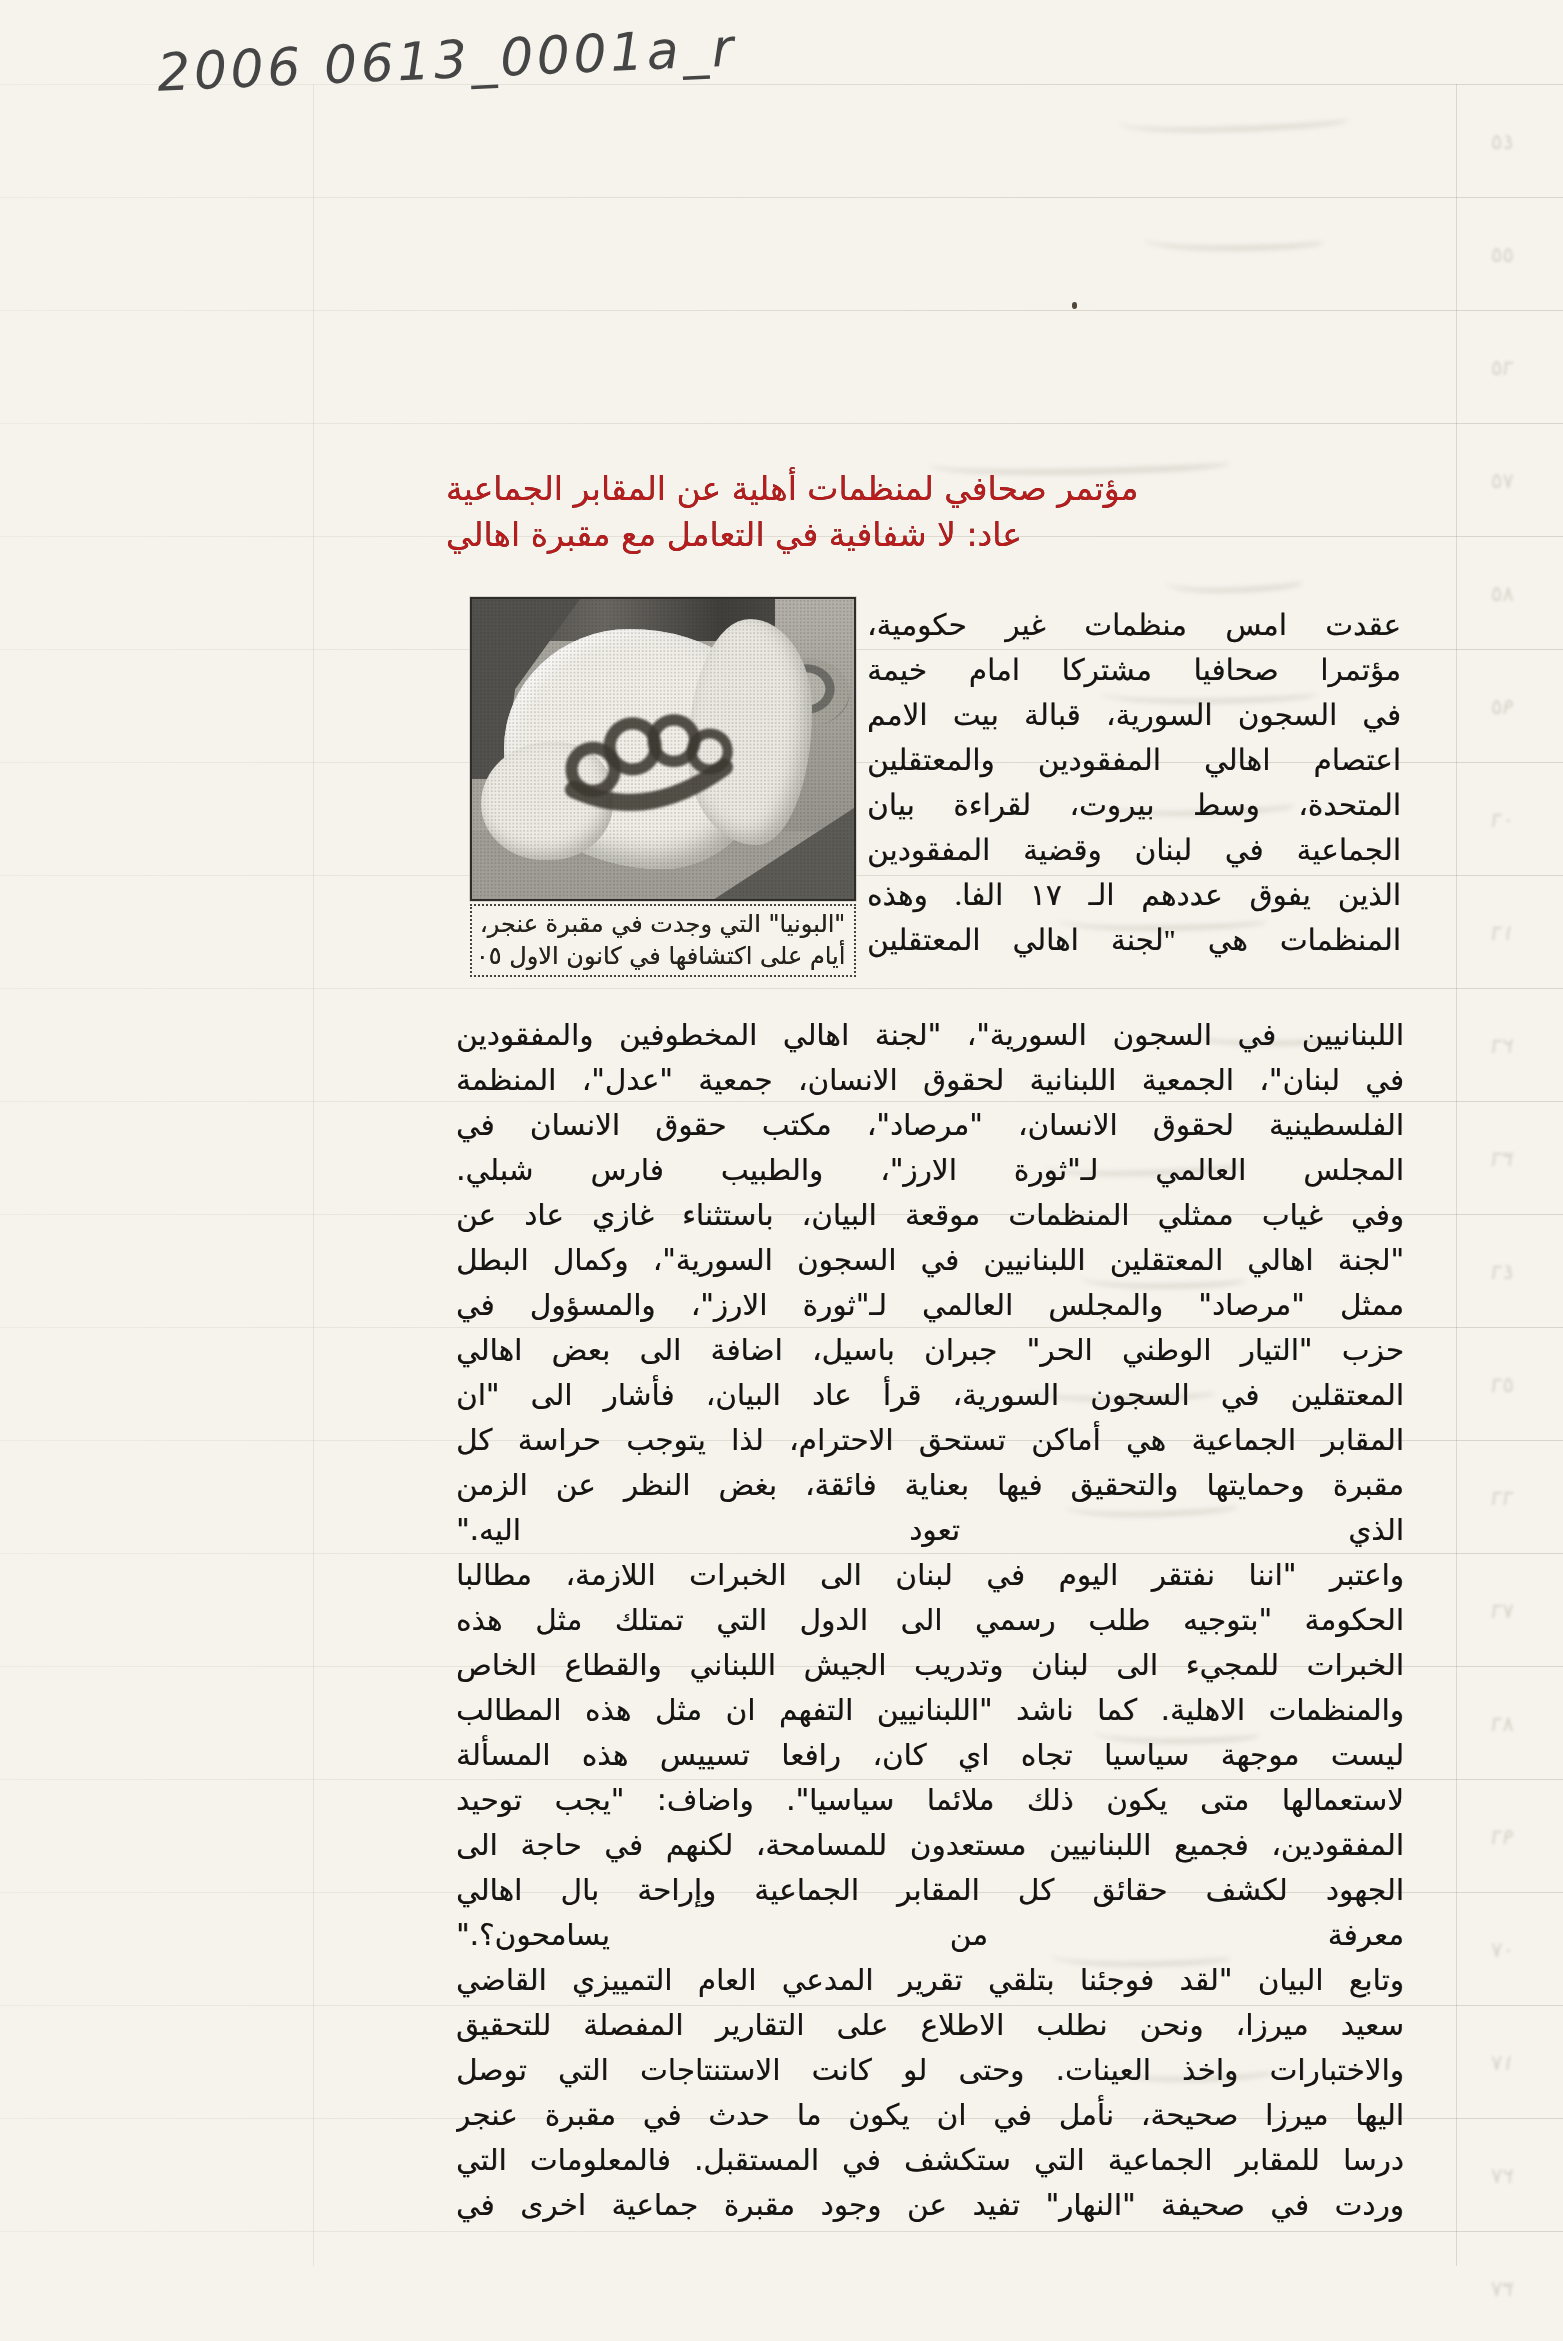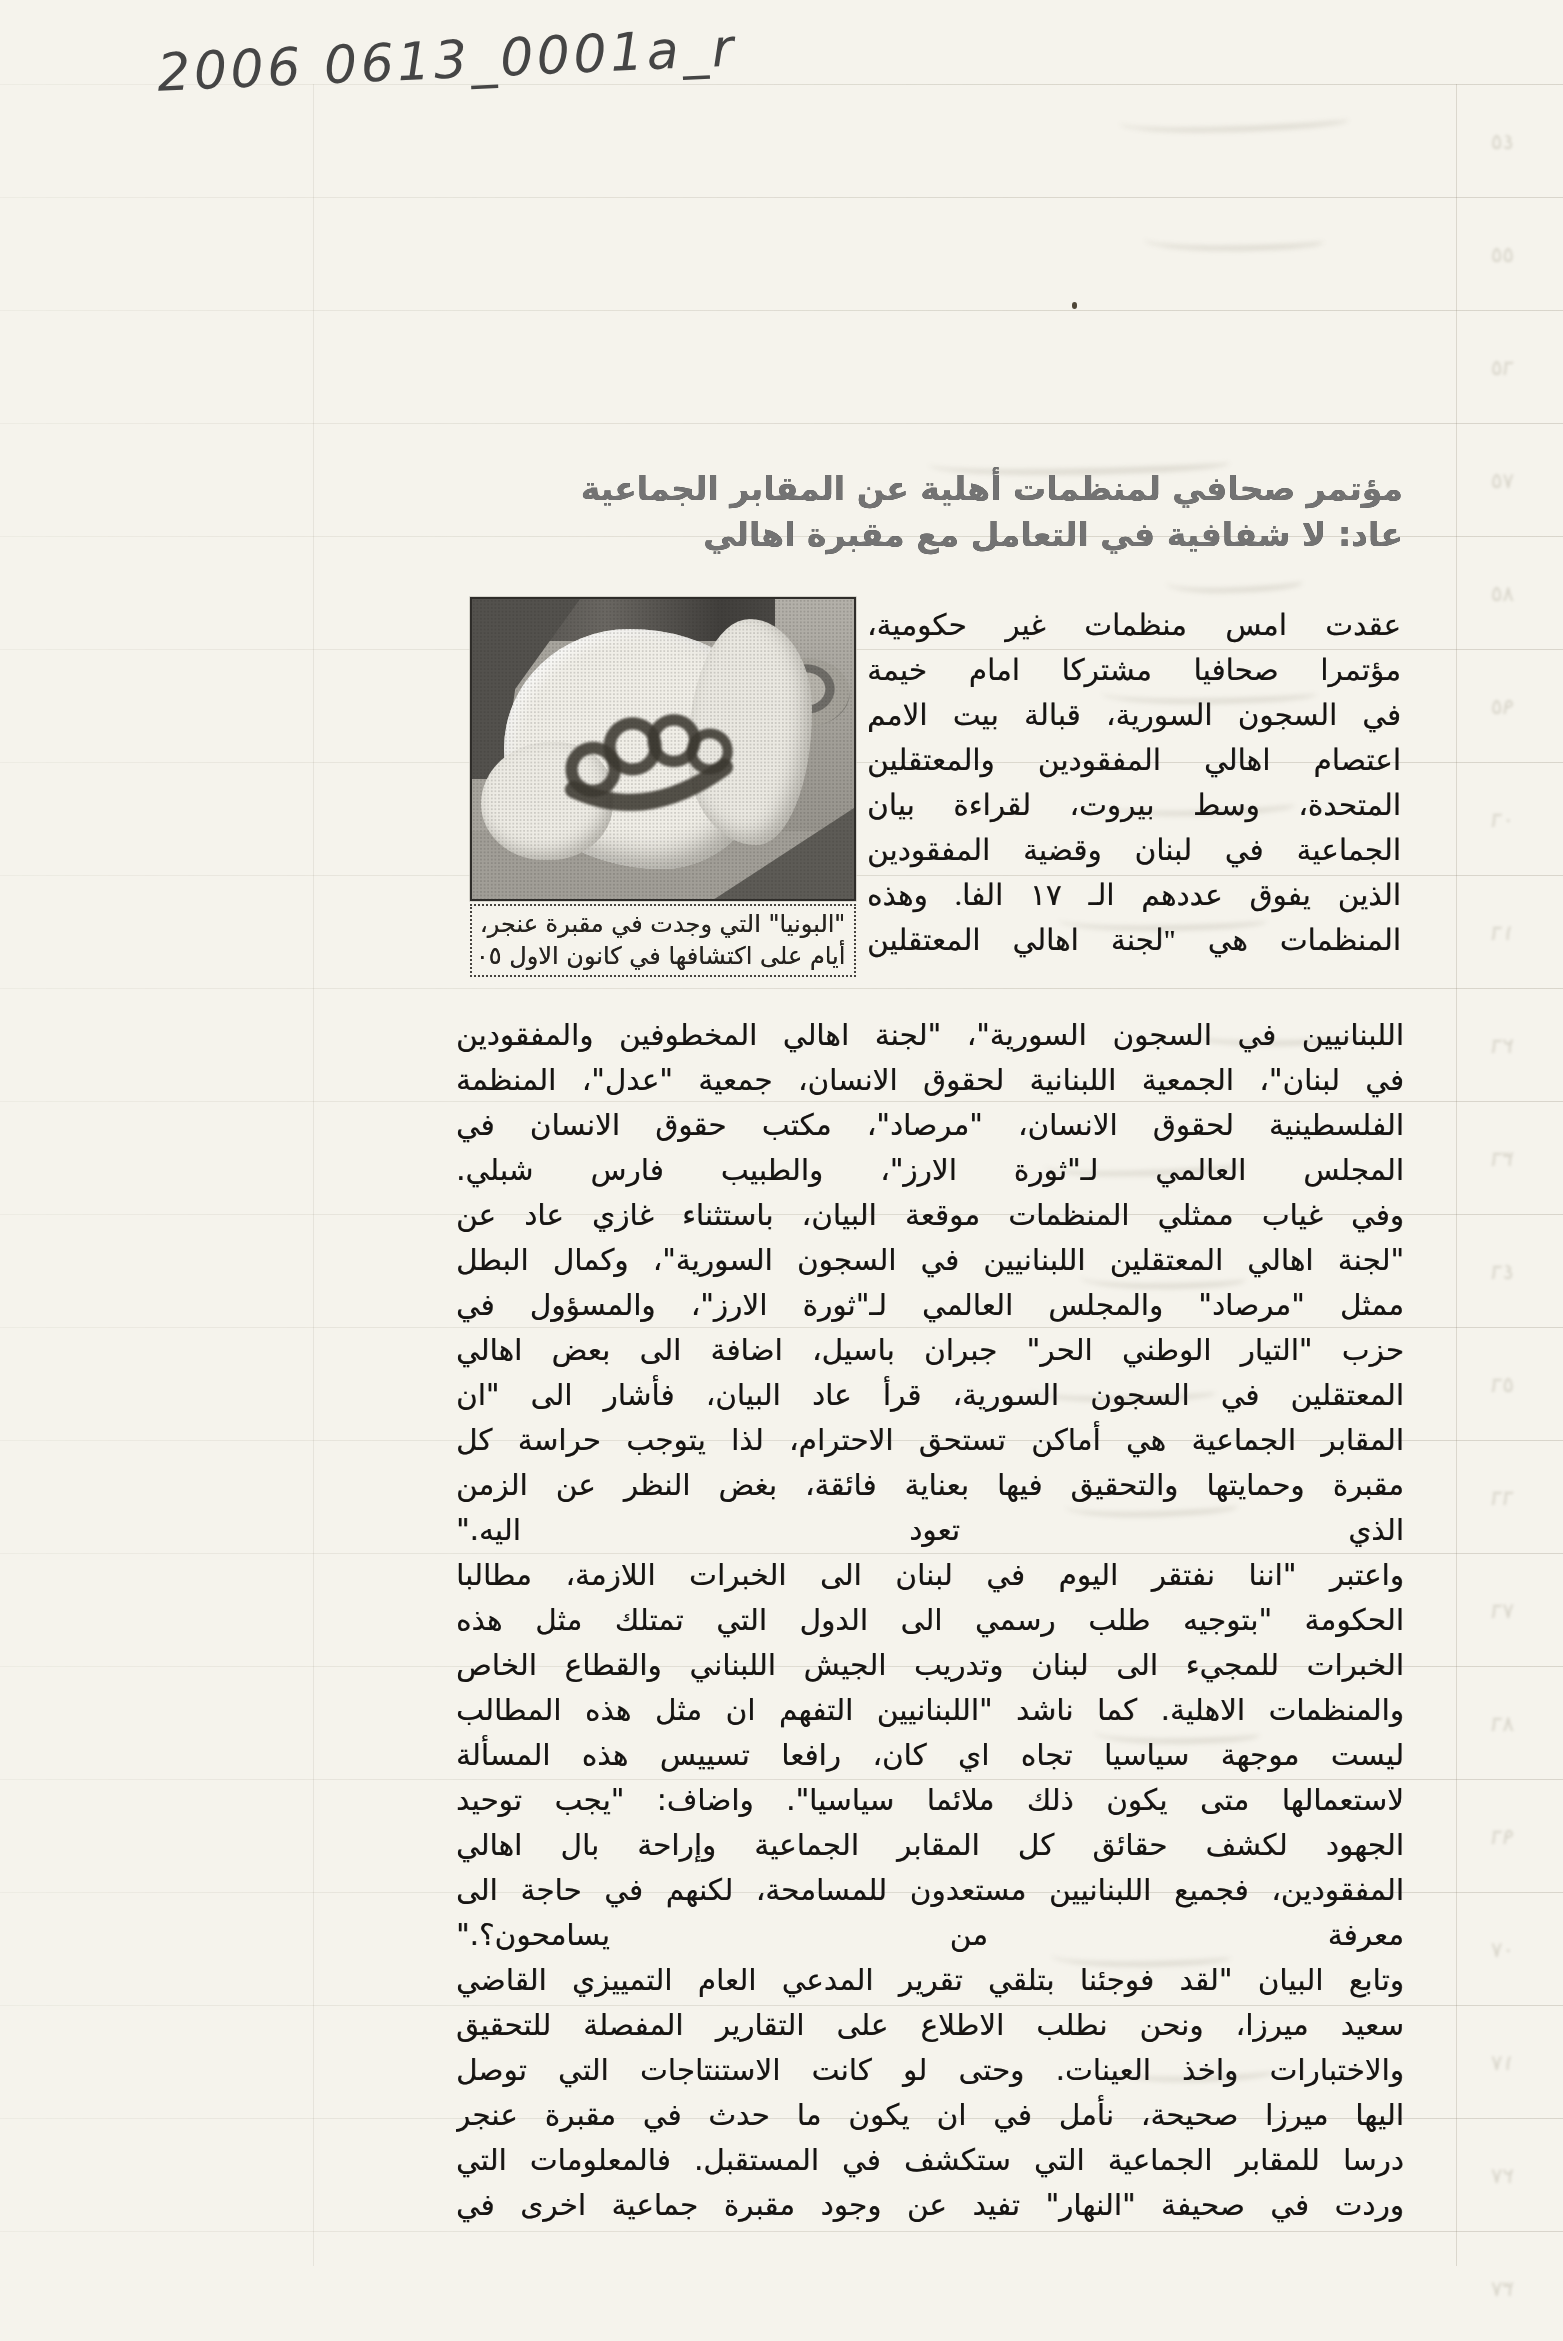--- a/index.html
+++ b/index.html
@@ -34,22 +34,22 @@
   
   .handwriting{
     position:absolute;left:157px;top:30px;z-index:2;
     font-size:52px;font-style:italic;letter-spacing:3.6px;
     color:#454545;transform:rotate(-2.5deg);
     font-family:"DejaVu Sans",sans-serif;
   }
   
   .titleblock{position:absolute;left:446px;top:466px;width:957px;z-index:2;}
   .title-line{
-    direction:rtl;text-align:right;font-weight:bold;
-    font-size:33px;line-height:46px;color:#737373;
+    direction:rtl;text-align:left;font-weight:normal;
+    font-size:33px;line-height:46px;color:#b91c1c;
     text-shadow:0 0 0.4px rgba(10,10,10,.85);
   }
   
   .photo{
     position:absolute;left:470px;top:597px;width:386px;height:304px;z-index:2;
     border:2.2px solid #2e2c29;box-shadow:0 0 0 0.7px #c9c6bf;
     background:#a8a59e;overflow:hidden;box-sizing:border-box;
   }
   .photo *{position:absolute;}
   .ph-topband{left:0;top:0;width:100%;height:42px;
@@ -203,22 +203,22 @@
       <div class="bline">المعتقلين في السجون السورية، قرأ عاد البيان، فأشار الى "ان</div>
       <div class="bline">المقابر الجماعية هي أماكن تستحق الاحترام، لذا يتوجب حراسة كل</div>
       <div class="bline">مقبرة وحمايتها والتحقيق فيها بعناية فائقة، بغض النظر عن الزمن</div>
       <div class="bline">الذي تعود اليه."</div>
       <div class="bline">واعتبر "اننا نفتقر اليوم في لبنان الى الخبرات اللازمة، مطالبا</div>
       <div class="bline">الحكومة "بتوجيه طلب رسمي الى الدول التي تمتلك مثل هذه</div>
       <div class="bline">الخبرات للمجيء الى لبنان وتدريب الجيش اللبناني والقطاع الخاص</div>
       <div class="bline">والمنظمات الاهلية. كما ناشد "اللبنانيين التفهم ان مثل هذه المطالب</div>
       <div class="bline">ليست موجهة سياسيا تجاه اي كان، رافعا تسييس هذه المسألة</div>
       <div class="bline">لاستعمالها متى يكون ذلك ملائما سياسيا". واضاف: "يجب توحيد</div>
+      <div class="bline">المفقودين، فجميع اللبنانيين مستعدون للمسامحة، لكنهم في حاجة الى</div>
       <div class="bline">الجهود لكشف حقائق كل المقابر الجماعية وإراحة بال اهالي</div>
-      <div class="bline">المفقودين، فجميع اللبنانيين مستعدون للمسامحة، لكنهم في حاجة الى</div>
       <div class="bline">معرفة من يسامحون؟."</div>
       <div class="bline">وتابع البيان "لقد فوجئنا بتلقي تقرير المدعي العام التمييزي القاضي</div>
       <div class="bline">سعيد ميرزا، ونحن نطلب الاطلاع على التقارير المفصلة للتحقيق</div>
       <div class="bline">والاختبارات واخذ العينات. وحتى لو كانت الاستنتاجات التي توصل</div>
       <div class="bline">اليها ميرزا صحيحة، نأمل في ان يكون ما حدث في مقبرة عنجر</div>
       <div class="bline">درسا للمقابر الجماعية التي ستكشف في المستقبل. فالمعلومات التي</div>
       <div class="bline">وردت في صحيفة "النهار" تفيد عن وجود مقبرة جماعية اخرى في</div>
     </div>
 
 </div>

